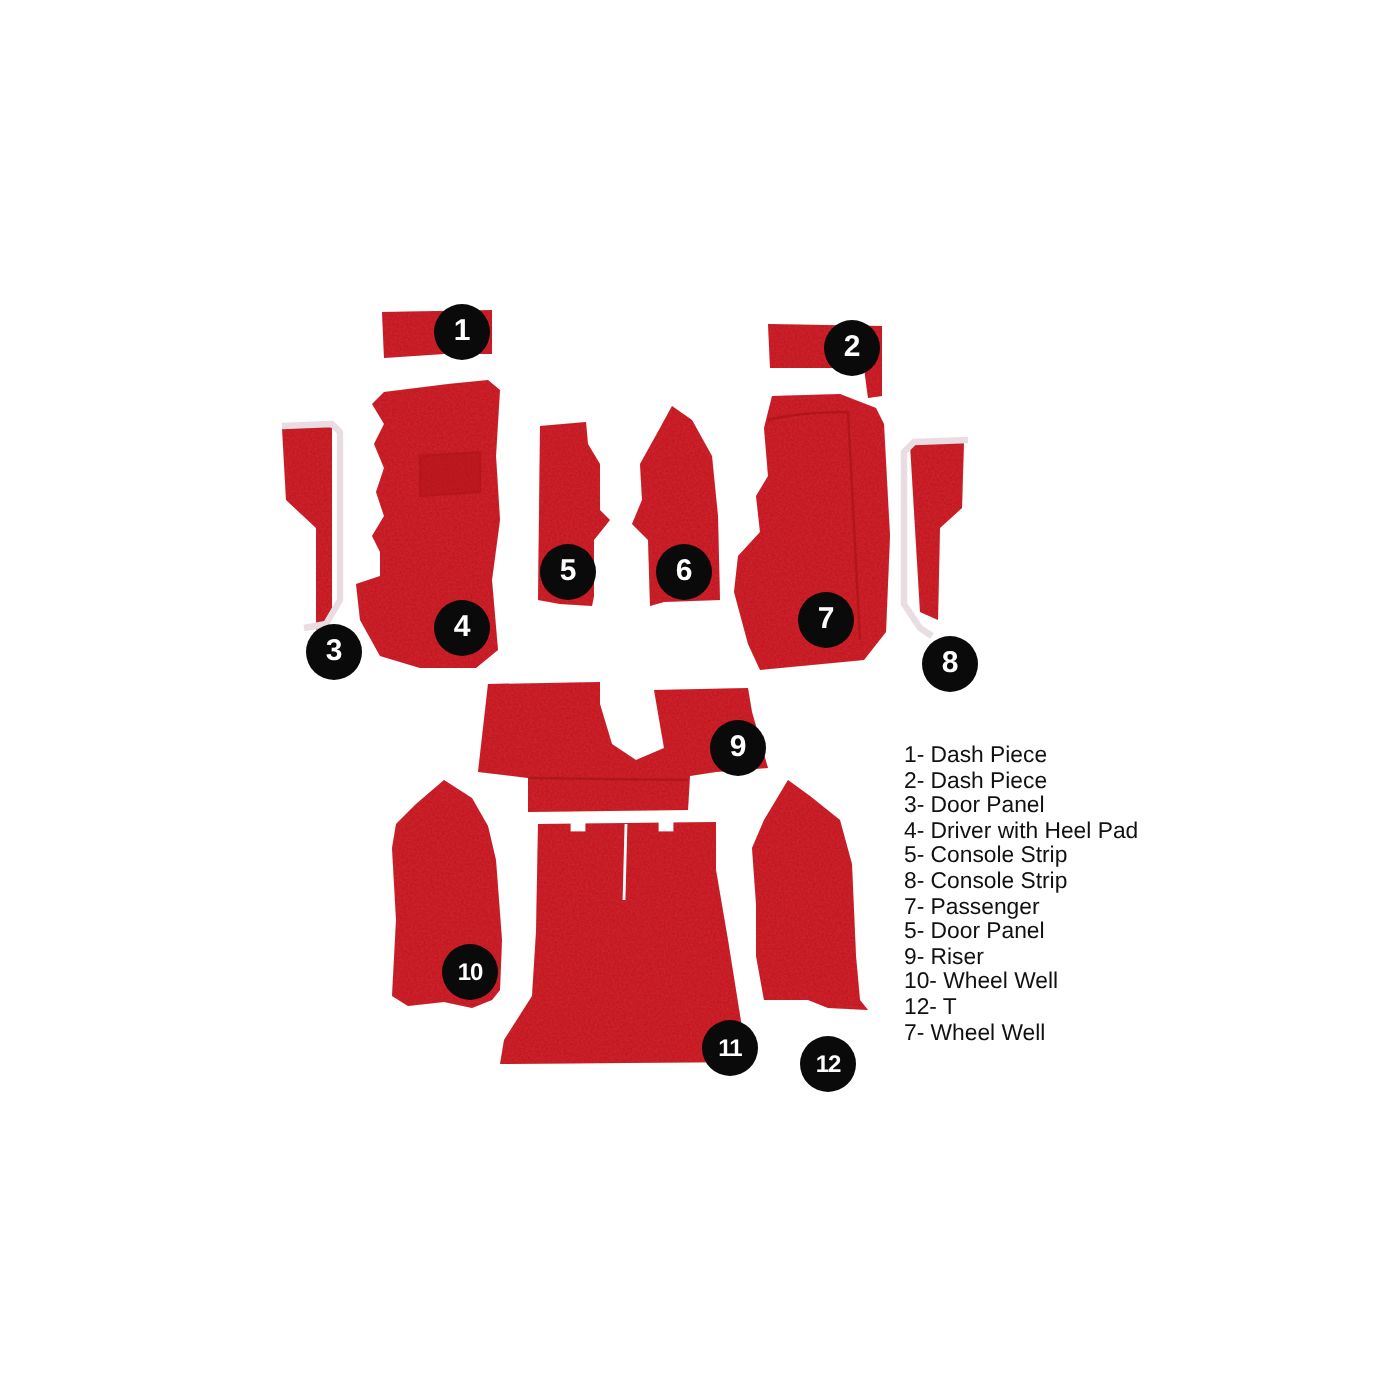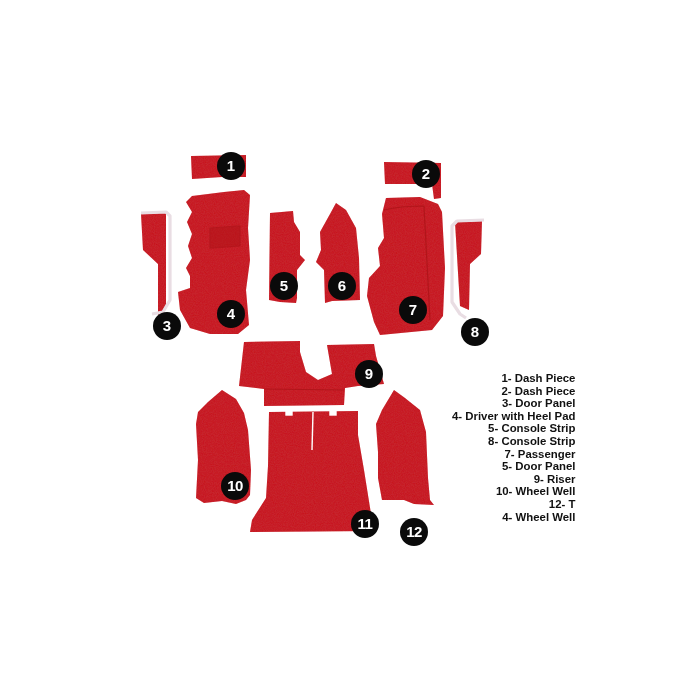--- a/index.html
+++ b/index.html
@@ -1,22 +1,22 @@
 <!DOCTYPE html>
 <html><head>
 <meta charset="utf-8">
 <style>
   html, body { margin: 0; padding: 0; background: #ffffff; }
   body { width: 700px; height: 700px; position: relative; overflow: hidden; font-family: "Liberation Sans", sans-serif; }
   #stage { position: absolute; left: 0; top: 0; width: 700px; height: 700px; }
   .badge { position: absolute; width: 28px; height: 28px; border-radius: 50%; background: #0a0a0a; color: #ffffff;
            font-family: "Liberation Sans", sans-serif; font-weight: bold; font-size: 15px; line-height: 28px; text-align: center; }
-  .badge.two { font-size: 15px; letter-spacing: -0.5px; }
+  .badge.two { font-size: 12px; letter-spacing: -0.5px; }
   #legend { position: absolute; left: 452px; top: 372px; }
-  .legend-item { font-family: "Liberation Sans", sans-serif; font-weight: bold; font-size: 11.4px; color: #111; line-height: 12.6px; white-space: nowrap; text-align: right; }
+  .legend-item { font-family: "Liberation Sans", sans-serif; font-weight: normal; font-size: 11.4px; color: #111; line-height: 12.6px; white-space: nowrap; }
 </style>
 </head>
 <body>
 
 <div id="stage">
   <svg width="700" height="700" viewBox="0 0 700 700" style="position:absolute;left:0;top:0;">
     <defs>
       <filter id="tex" x="0" y="0" width="100%" height="100%">
         <feTurbulence type="fractalNoise" baseFrequency="0.9" numOctaves="2" seed="3" result="n"></feTurbulence>
         <feColorMatrix in="n" type="matrix" values="0 0 0 0 0.55  0 0 0 0 0.05  0 0 0 0 0.07  0 0 0 0.35 0" result="c"></feColorMatrix>
@@ -90,15 +90,15 @@
     <div class="legend-item">2- Dash Piece</div>
     <div class="legend-item">3- Door Panel</div>
     <div class="legend-item">4- Driver with Heel Pad</div>
     <div class="legend-item">5- Console Strip</div>
     <div class="legend-item">8- Console Strip</div>
     <div class="legend-item">7- Passenger</div>
     <div class="legend-item">5- Door Panel</div>
     <div class="legend-item">9- Riser</div>
     <div class="legend-item">10- Wheel Well</div>
     <div class="legend-item">12- T</div>
-    <div class="legend-item">4- Wheel Well</div>
+    <div class="legend-item">7- Wheel Well</div>
   </div>
 </div>
 
 </body></html>

